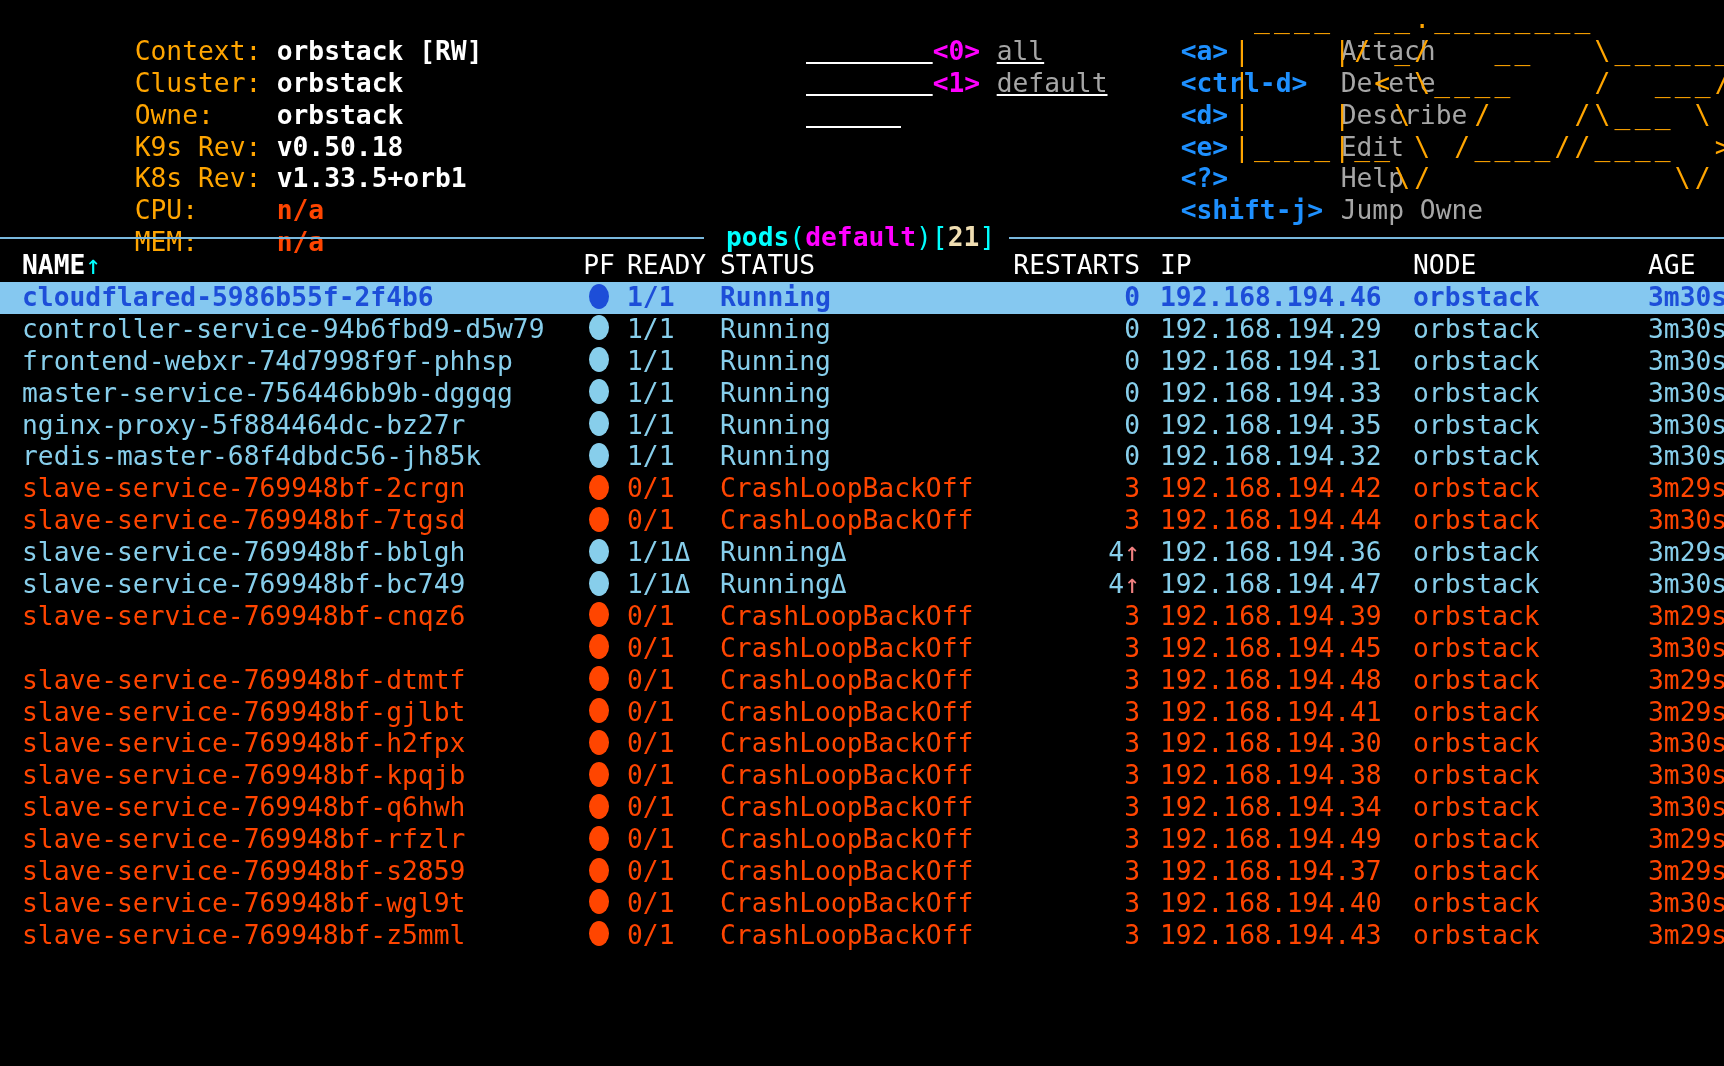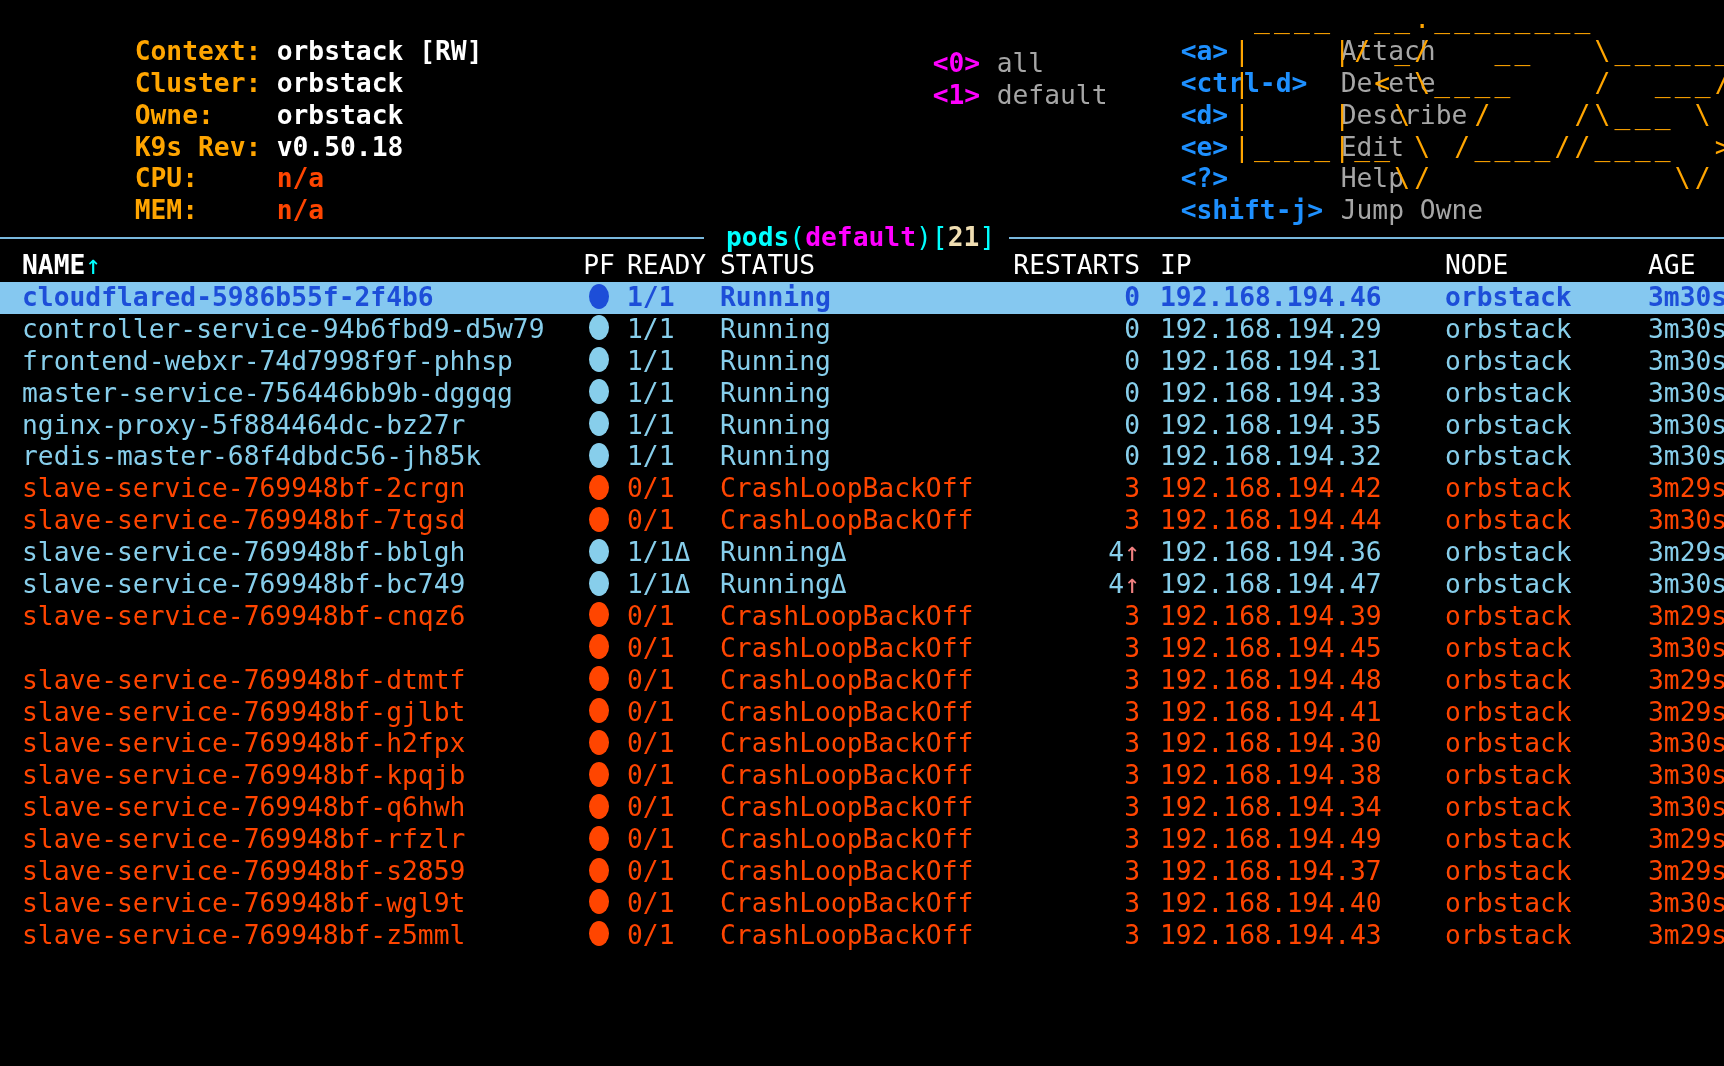--- a/index.html
+++ b/index.html
@@ -4,25 +4,25 @@
 <style>
   html,body{margin:0;padding:0;background:#000;}
   body{width:1724px;height:1066px;overflow:hidden;position:relative;
        font-family:"DejaVu Sans Mono",monospace;font-size:26.3px;color:#fff;
        -webkit-font-smoothing:antialiased;}
   .screen{position:absolute;inset:0;overflow:hidden;background:var(--bg);}
   .line{height:31.9px;line-height:31.9px;white-space:pre;}
 
   
   .info{position:absolute;left:8px;top:4px;}
-  .iline .ilabel{display:inline-block;width:142px;color:var(--orange);font-weight:bold;}
+  .iline .ilabel{display:inline-block;width:142px;color:var(--orange);}
   .iline .ival{color:var(--white);font-weight:bold;}
   .iline.na .ival{color:var(--red);}
 
-  .nsbox{position:absolute;left:806px;top:16px;}
+  .nsbox{position:absolute;left:806px;top:4px;text-decoration:underline;}
   .nsline .nskey{display:inline-block;width:64px;color:var(--magenta);font-weight:bold;}
   .nsline .nsname{color:var(--gray);}
 
   .hkbox{position:absolute;left:1054px;top:4px;}
   .hkline .hkkey{display:inline-block;width:160px;color:var(--blue);font-weight:bold;}
   .hkline .hklabel{color:var(--gray);}
 
   .logo{position:absolute;left:1234px;top:4px;color:var(--orange);letter-spacing:4.2px;}
 
   
@@ -39,21 +39,21 @@
   .thead{position:absolute;left:0;top:250px;width:1724px;}
   .tbody{position:absolute;left:0;top:282px;width:1724px;}
   .row{position:relative;height:31.9px;width:1724px;}
   .cell{position:absolute;top:0;height:31.9px;line-height:31.9px;white-space:pre;}
   .c-name{left:22px;}
   .c-pf{left:583px;width:32px;text-align:center;}
   .c-ready{left:627px;}
   .c-status{left:720px;}
   .c-restarts{left:1012px;width:128px;text-align:right;}
   .c-ip{left:1160px;}
-  .c-node{left:1413px;margin-left:32px;}
+  .c-node{left:1413px;}
   .c-age{left:1648px;}
 
   .thead .cell{color:var(--white);}
   .thead b{font-weight:bold;}
   .sort{color:var(--cyan);}
 
   .row.ok{color:var(--rowblue);}
   .row.error{color:var(--red);}
   .row.sel{background:var(--selbg);color:#1d4ed8;font-weight:bold;}
   .arrow{color:var(--pink);}
@@ -73,20 +73,23 @@
       </div>
       <div class="line iline">
         <span class="ilabel">Cluster:</span><span class="ival">orbstack</span>
       </div>
       <div class="line iline">
         <span class="ilabel">Owne:</span><span class="ival">orbstack</span>
       </div>
       <div class="line iline">
         <span class="ilabel">K9s Rev:</span><span class="ival">v0.50.18</span>
       </div>
+      <div class="line iline">
+        <span class="ilabel">K8s Rev:</span><span class="ival">v1.33.5+orb1</span>
+      </div>
       <div class="line iline na">
         <span class="ilabel">CPU:</span><span class="ival">n/a</span>
       </div>
       <div class="line iline na">
         <span class="ilabel">MEM:</span><span class="ival">n/a</span>
       </div>
     </div>
 
   <div class="nsbox">
 

